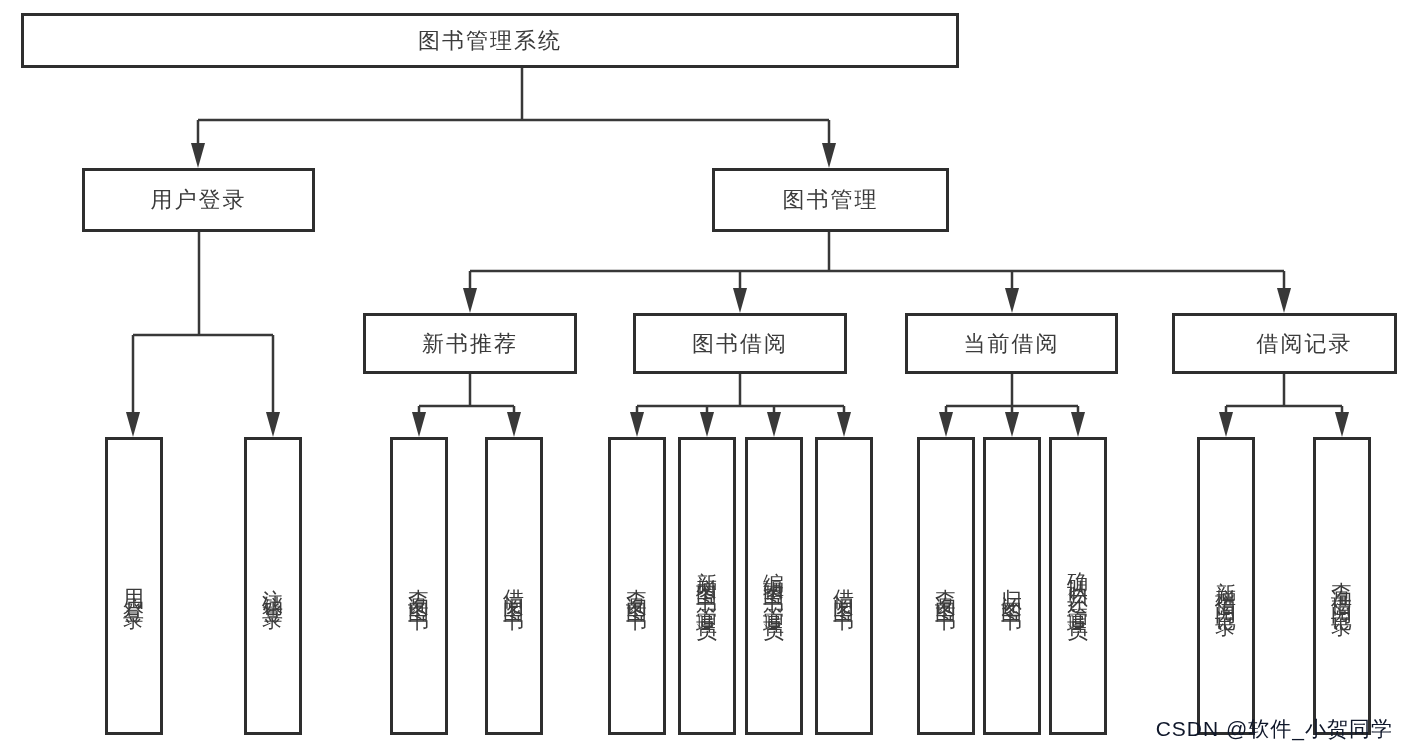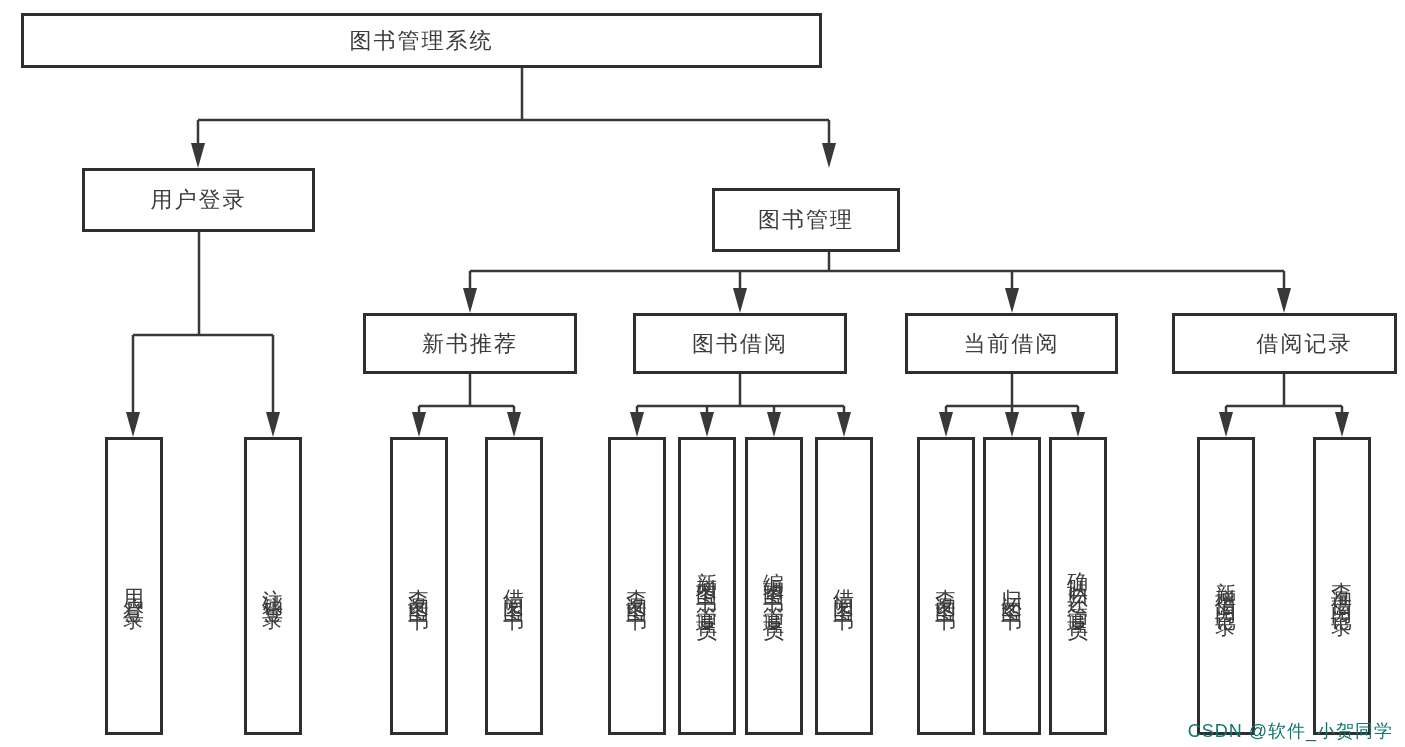--- a/index.html
+++ b/index.html
@@ -38,27 +38,27 @@
     letter-spacing: 2px;
     white-space: nowrap;
   }
   .v-box {
     writing-mode: vertical-rl;
     text-orientation: mixed;
     font-size: 21px;
     letter-spacing: 7px;
     line-height: 1.2;
   }
-  .root-box   { left: 21px;   top: 13px;  width: 801px; height: 55px; }
+  .root-box   { left: 21px;   top: 13px;  width: 938px; height: 55px; }
   .l2-box     { top: 168px; height: 64px; }
   .l3-box     { top: 313px; height: 61px; }
   .leaf-box   { top: 437px; height: 298px; width: 58px; }
 
   .n-user-login   { left: 82px;  width: 233px; }
-  .n-book-mgmt    { left: 712px; width: 188px; margin-top: 20px; }
+  .n-book-mgmt    { left: 712px; width: 237px; }
 
   .n-new-books    { left: 363px;  width: 214px; font-family: Liberation Mono, monospace; }
   .n-book-borrow  { left: 633px;  width: 214px; }
   .n-cur-borrow   { left: 905px;  width: 213px; }
   .n-records      { left: 1172px; width: 225px; padding-left: 40px; }
 
   .lf-1  { left: 105px; }
   .lf-2  { left: 244px; }
   .lf-3  { left: 390px; }
   .lf-4  { left: 485px; }
@@ -69,22 +69,22 @@
   .lf-9  { left: 917px; }
   .lf-10 { left: 983px; }
   .lf-11 { left: 1049px; }
   .lf-12 { left: 1197px; }
   .lf-13 { left: 1313px; }
 
   .watermark {
     position: absolute;
     right: 12px;
     bottom: 4px;
-    font-size: 18px;
-    color: #0f766e;
+    font-size: 21px;
+    color: #0f172a;
     letter-spacing: 1px;
     white-space: nowrap;
   }
 </style>
 </head>
 <body>
 
 <div class="canvas">
 
   <svg class="connectors" viewBox="0 0 1405 747" xmlns="http://www.w3.org/2000/svg">

